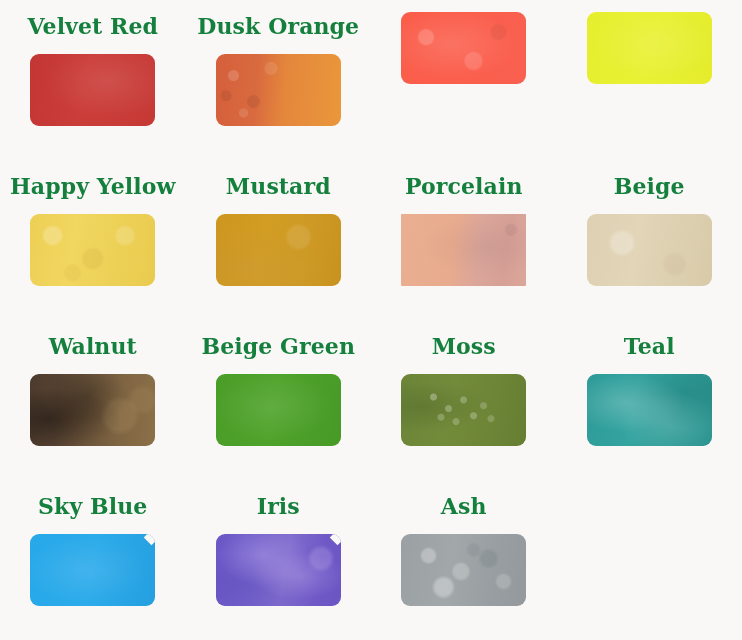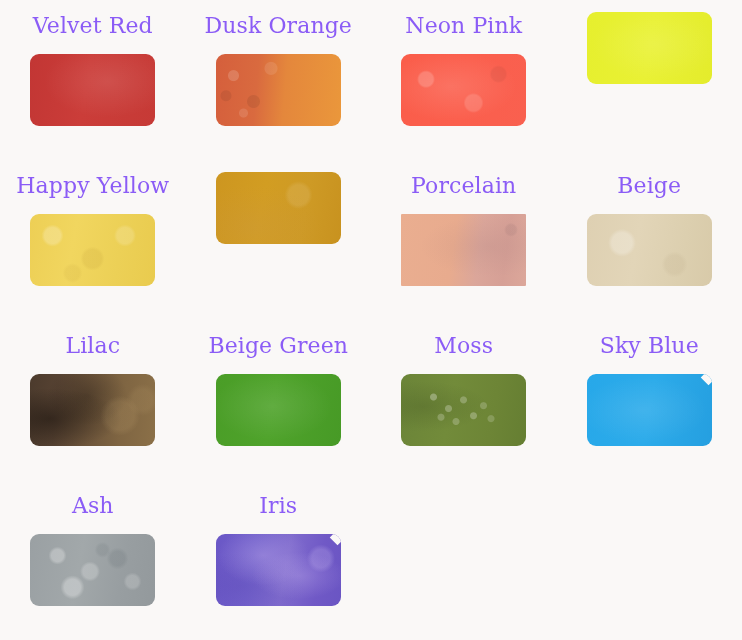--- a/index.html
+++ b/index.html
@@ -27,24 +27,24 @@
     display: flex;
     flex-direction: column;
     align-items: center;
     justify-content: flex-start;
     padding-top: 12px;
     box-sizing: border-box;
   }
   .swatch-label {
     font-size: 22px;
     line-height: 28px;
-    color: #8b5cf6;
+    color: #15803d;
     letter-spacing: 0.1px;
     white-space: nowrap;
-    font-weight: 400;
+    font-weight: 700;
     text-align: center;
     margin-bottom: 14px;
   }
   .swatch-chip {
     width: 125px;
     height: 72px;
     border-radius: 9px;
     position: relative;
     overflow: hidden;
     background-color: #cccccc;
@@ -231,82 +231,88 @@
         <div class="tex"></div>
       </div>
     </div>
     <div class="swatch-cell">
       <div class="swatch-label">Dusk Orange</div>
       <div class="swatch-chip chip-dusk-orange">
         <div class="tex"></div>
       </div>
     </div>
     <div class="swatch-cell">
-      <div class="swatch-label">Neon Pink</div>
       <div class="swatch-chip chip-neon-pink">
         <div class="tex"></div>
       </div>
     </div>
     <div class="swatch-cell">
       <div class="swatch-chip chip-neon-yellow">
         <div class="tex"></div>
       </div>
     </div>
     <div class="swatch-cell">
       <div class="swatch-label">Happy Yellow</div>
       <div class="swatch-chip chip-happy-yellow">
         <div class="tex"></div>
       </div>
     </div>
     <div class="swatch-cell">
+      <div class="swatch-label">Mustard</div>
       <div class="swatch-chip chip-mustard">
         <div class="tex"></div>
       </div>
     </div>
     <div class="swatch-cell">
       <div class="swatch-label">Porcelain</div>
       <div class="swatch-chip chip-porcelain">
         <div class="tex"></div>
       </div>
     </div>
     <div class="swatch-cell">
       <div class="swatch-label">Beige</div>
       <div class="swatch-chip chip-beige">
         <div class="tex"></div>
       </div>
     </div>
     <div class="swatch-cell">
-      <div class="swatch-label">Lilac</div>
+      <div class="swatch-label">Walnut</div>
       <div class="swatch-chip chip-walnut">
         <div class="tex"></div>
       </div>
     </div>
     <div class="swatch-cell">
       <div class="swatch-label">Beige Green</div>
       <div class="swatch-chip chip-leaf-green">
         <div class="tex"></div>
       </div>
     </div>
     <div class="swatch-cell">
       <div class="swatch-label">Moss</div>
       <div class="swatch-chip chip-moss">
         <div class="tex"></div>
       </div>
     </div>
     <div class="swatch-cell">
+      <div class="swatch-label">Teal</div>
+      <div class="swatch-chip chip-teal">
+        <div class="tex"></div>
+      </div>
+    </div>
+    <div class="swatch-cell">
       <div class="swatch-label">Sky Blue</div>
       <div class="swatch-chip chip-sky-blue nick-tr">
         <div class="tex"></div>
       </div>
     </div>
     <div class="swatch-cell">
+      <div class="swatch-label">Iris</div>
+      <div class="swatch-chip chip-iris nick-tr">
+        <div class="tex"></div>
+      </div>
+    </div>
+    <div class="swatch-cell">
       <div class="swatch-label">Ash</div>
       <div class="swatch-chip chip-ash">
-        <div class="tex"></div>
-      </div>
-    </div>
-    <div class="swatch-cell">
-      <div class="swatch-label">Iris</div>
-      <div class="swatch-chip chip-iris nick-tr">
         <div class="tex"></div>
       </div>
     </div>
   </div>
 
 </body></html>

